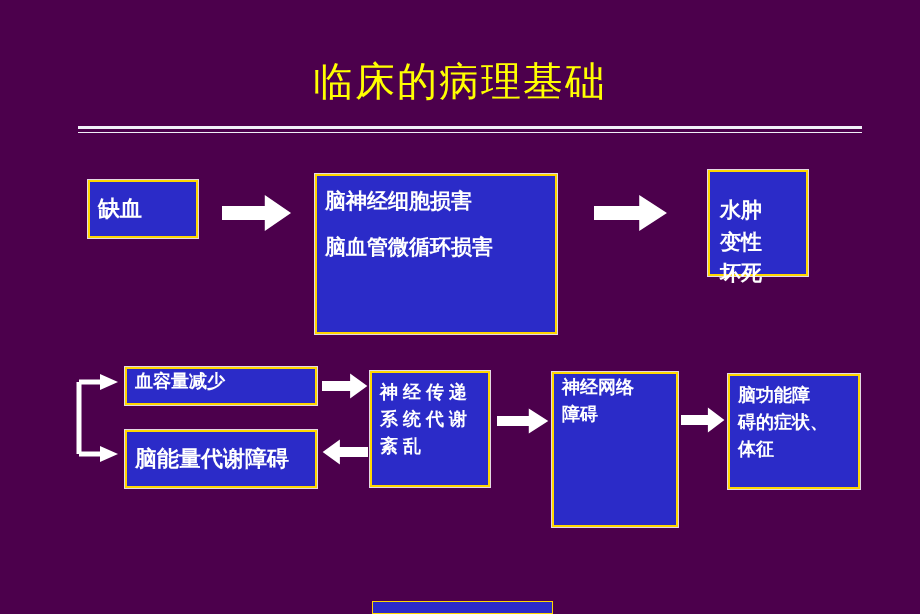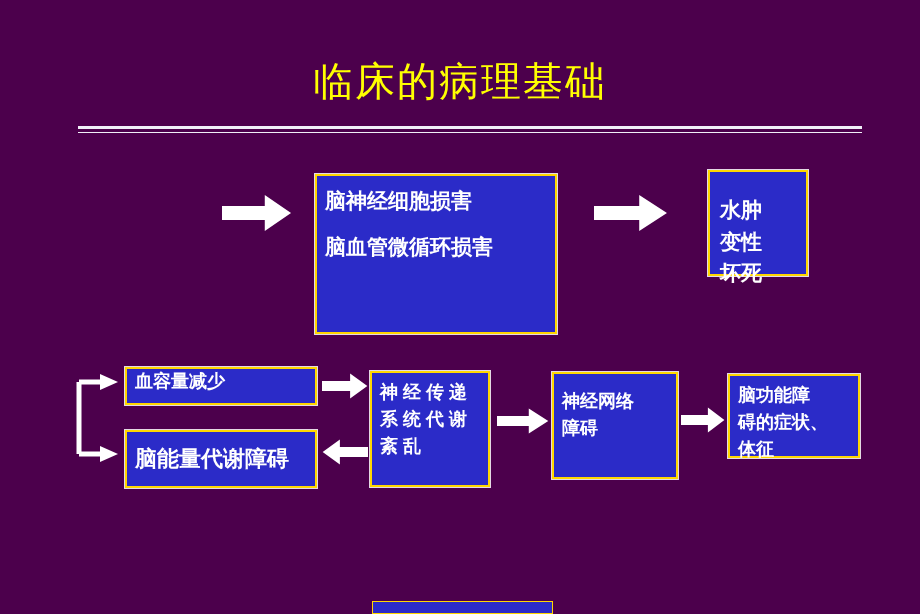--- a/index.html
+++ b/index.html
@@ -51,40 +51,43 @@
   #arrow-2      { left: 594px; top: 193px; width: 74px;  height: 40px; }
   #box-outcome  { left: 708px; top: 170px; width: 100px; height: 106px; font-size: 21px; padding: 22px 10px; line-height: 1.5; }
 
   #bracket      { left: 72px;  top: 372px; width: 50px;  height: 92px; }
   #box-blood    { left: 125px; top: 367px; width: 192px; height: 38px; font-size: 18px; display: flex; padding-left: 8px; }
   #box-energy   { left: 125px; top: 430px; width: 192px; height: 58px; font-size: 22px; display: flex; align-items: center; padding-left: 8px; }
   #arrow-3      { left: 322px; top: 372px; width: 46px;  height: 28px; }
   #arrow-4      { left: 322px; top: 438px; width: 46px;  height: 28px; }
   #box-transmission { left: 370px; top: 371px; width: 120px; height: 116px; font-size: 18px; padding: 6px 8px; line-height: 1.5; }
   #arrow-5      { left: 497px; top: 407px; width: 52px;  height: 28px; }
-  #box-network  { left: 552px; top: 372px; width: 126px; height: 107px; font-size: 18px; padding: 14px 8px; line-height: 1.5; }
+  #box-network  { left: 552px; top: 372px; width: 126px; height: 155px; font-size: 18px; padding: 0 8px; line-height: 1.5; }
   #arrow-6      { left: 681px; top: 406px; width: 44px;  height: 28px; }
-  #box-symptoms { left: 728px; top: 374px; width: 132px; height: 84px; font-size: 18px; padding: 6px 8px; line-height: 1.5; }
+  #box-symptoms { left: 728px; top: 374px; width: 132px; height: 115px; font-size: 18px; padding: 6px 8px; line-height: 1.5; }
 
   #footer-bar {
     position: absolute;
     left: 372px; top: 601px; width: 181px; height: 13px;
     background: var(--box-fill, #2B2BC8);
     border: 1px solid var(--box-border, #FFD700);
     box-sizing: border-box;
   }
 </style>
 </head>
 <body>
 
 <div class="slide">
 
   <h1 class="title">临床的病理基础</h1>
   <div class="divider"></div>
 
+  <div class="box" id="box-ischemia">
+    <span class="line">缺血</span>
+  </div>
 
   <svg class="block-arrow" id="arrow-1" viewBox="0 0 72 40" preserveAspectRatio="none">
     <polygon points="0,13 44,13 44,2 71,20 44,38 44,27 0,27"></polygon>
   </svg>
 
   <div class="box" id="box-damage">
     <div class="line">脑神经细胞损害</div>
     <div class="line">脑血管微循环损害</div>
   </div>
 

